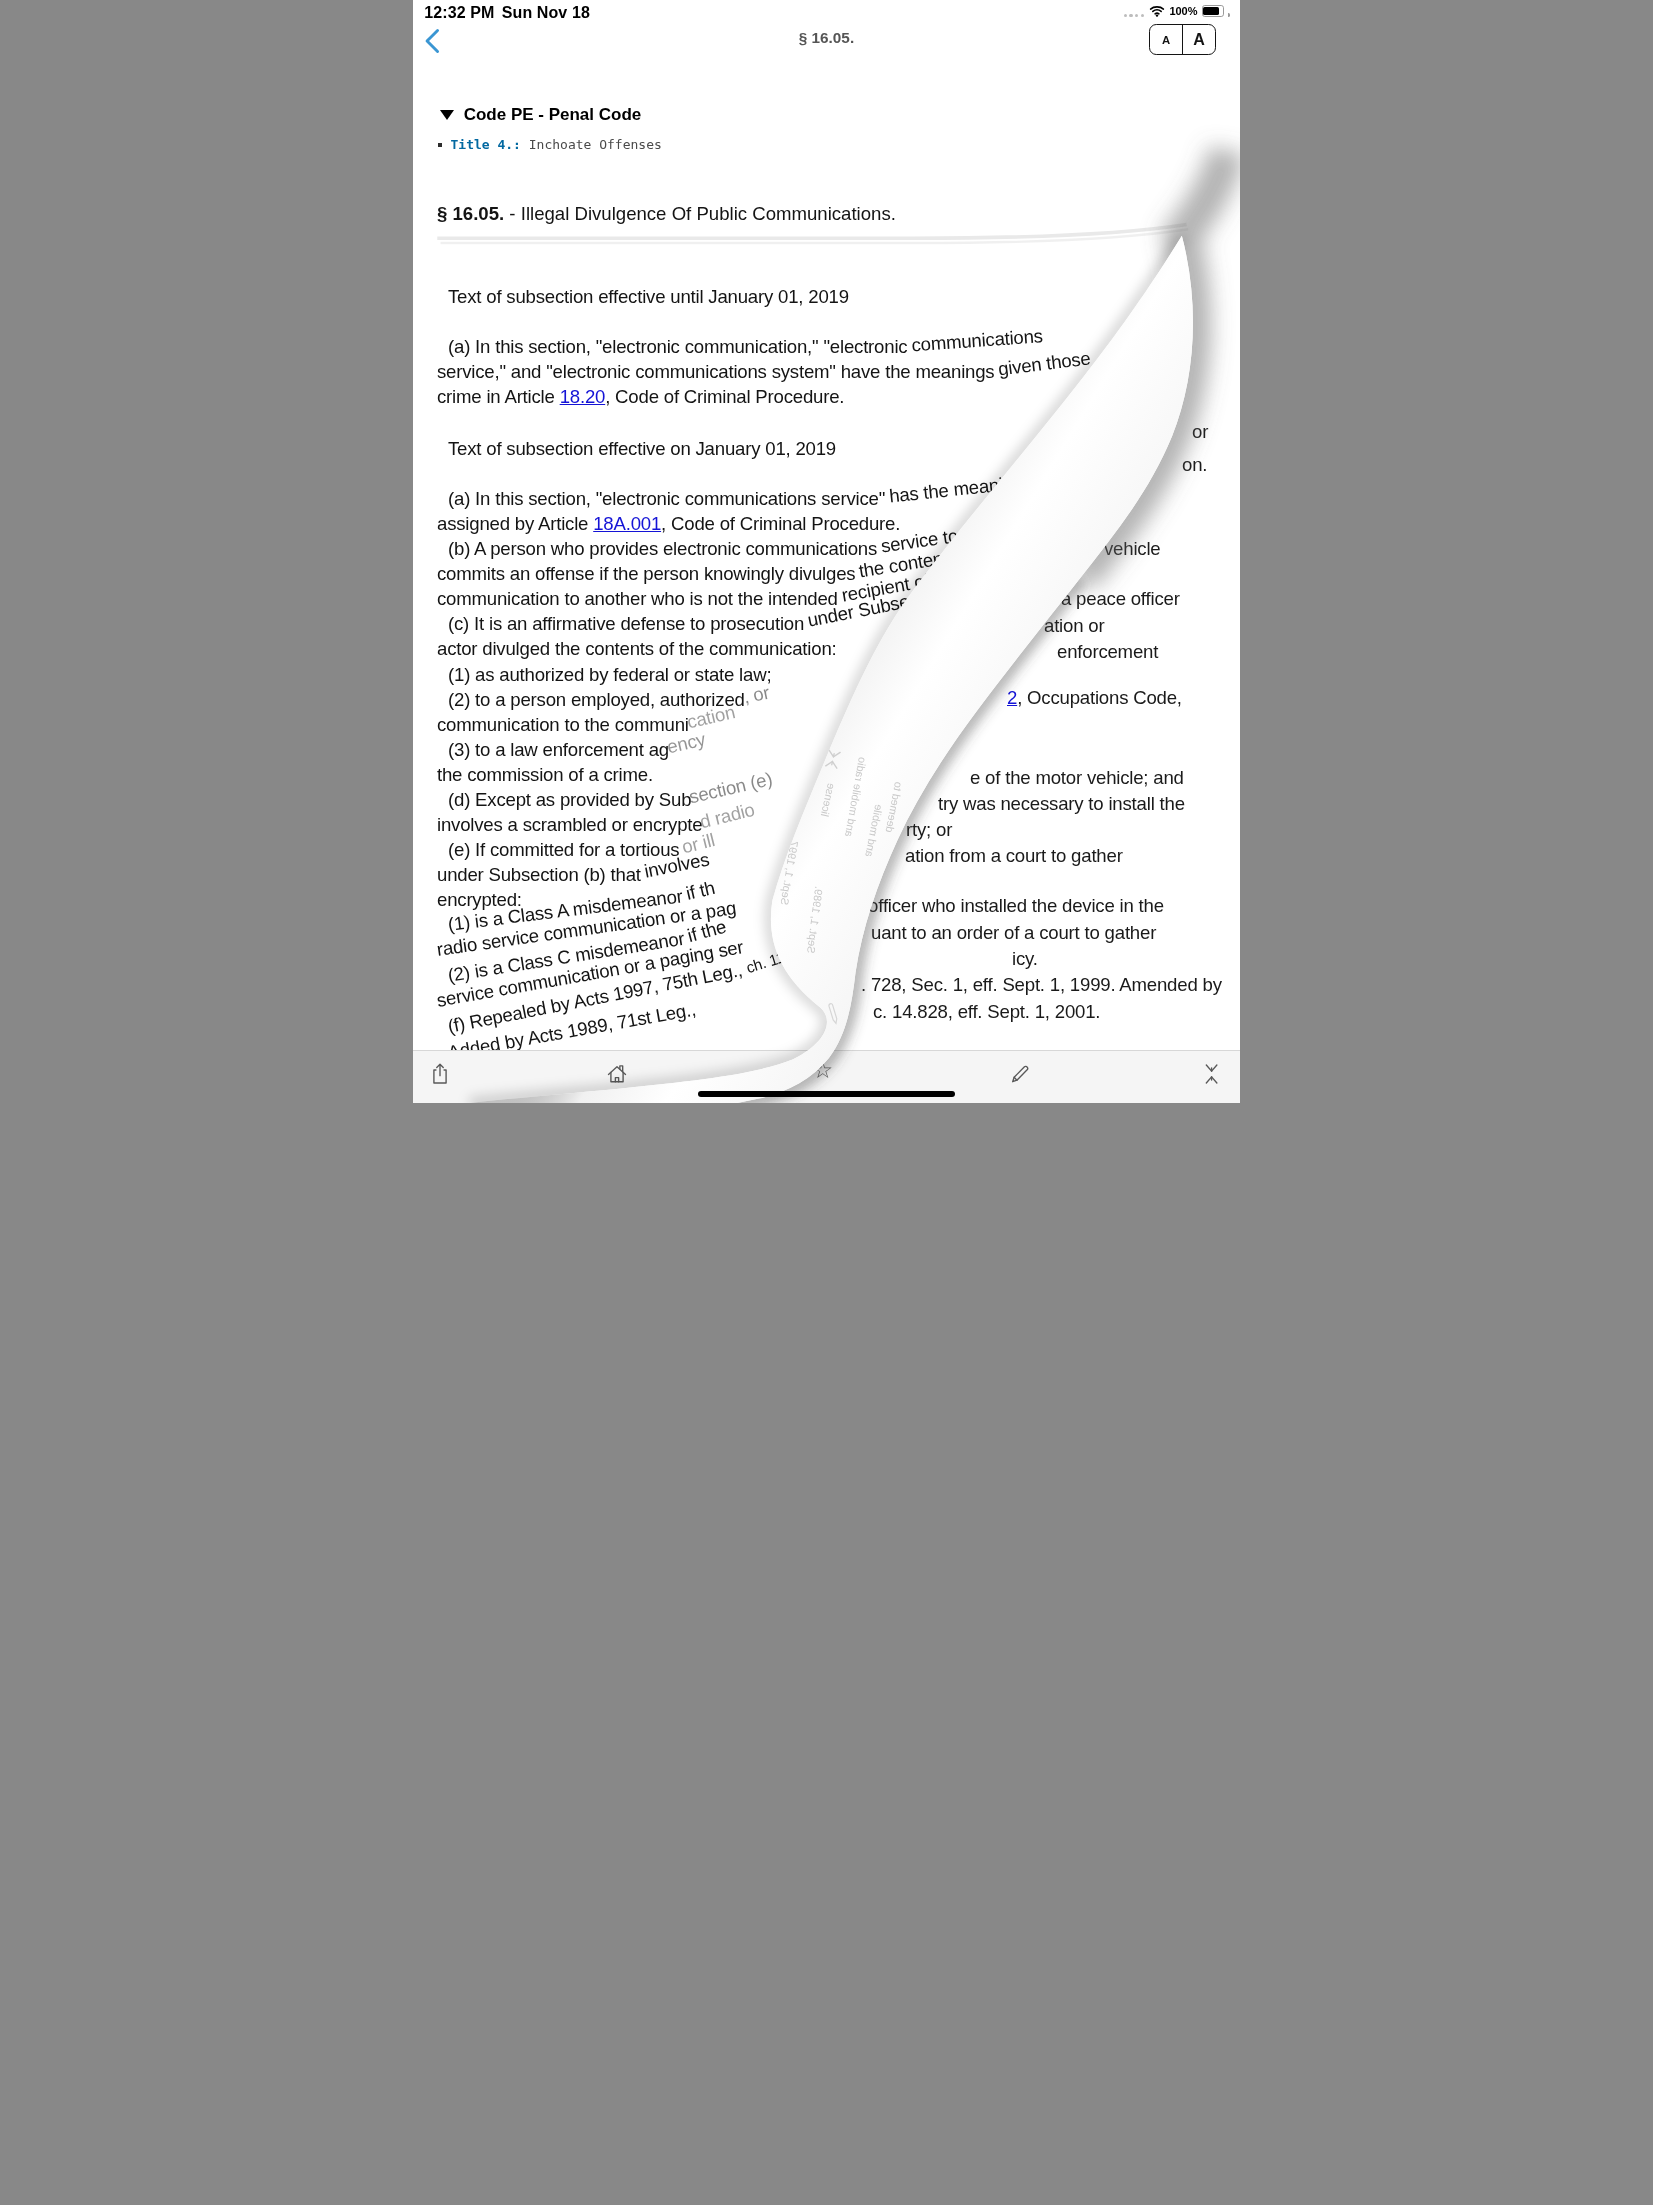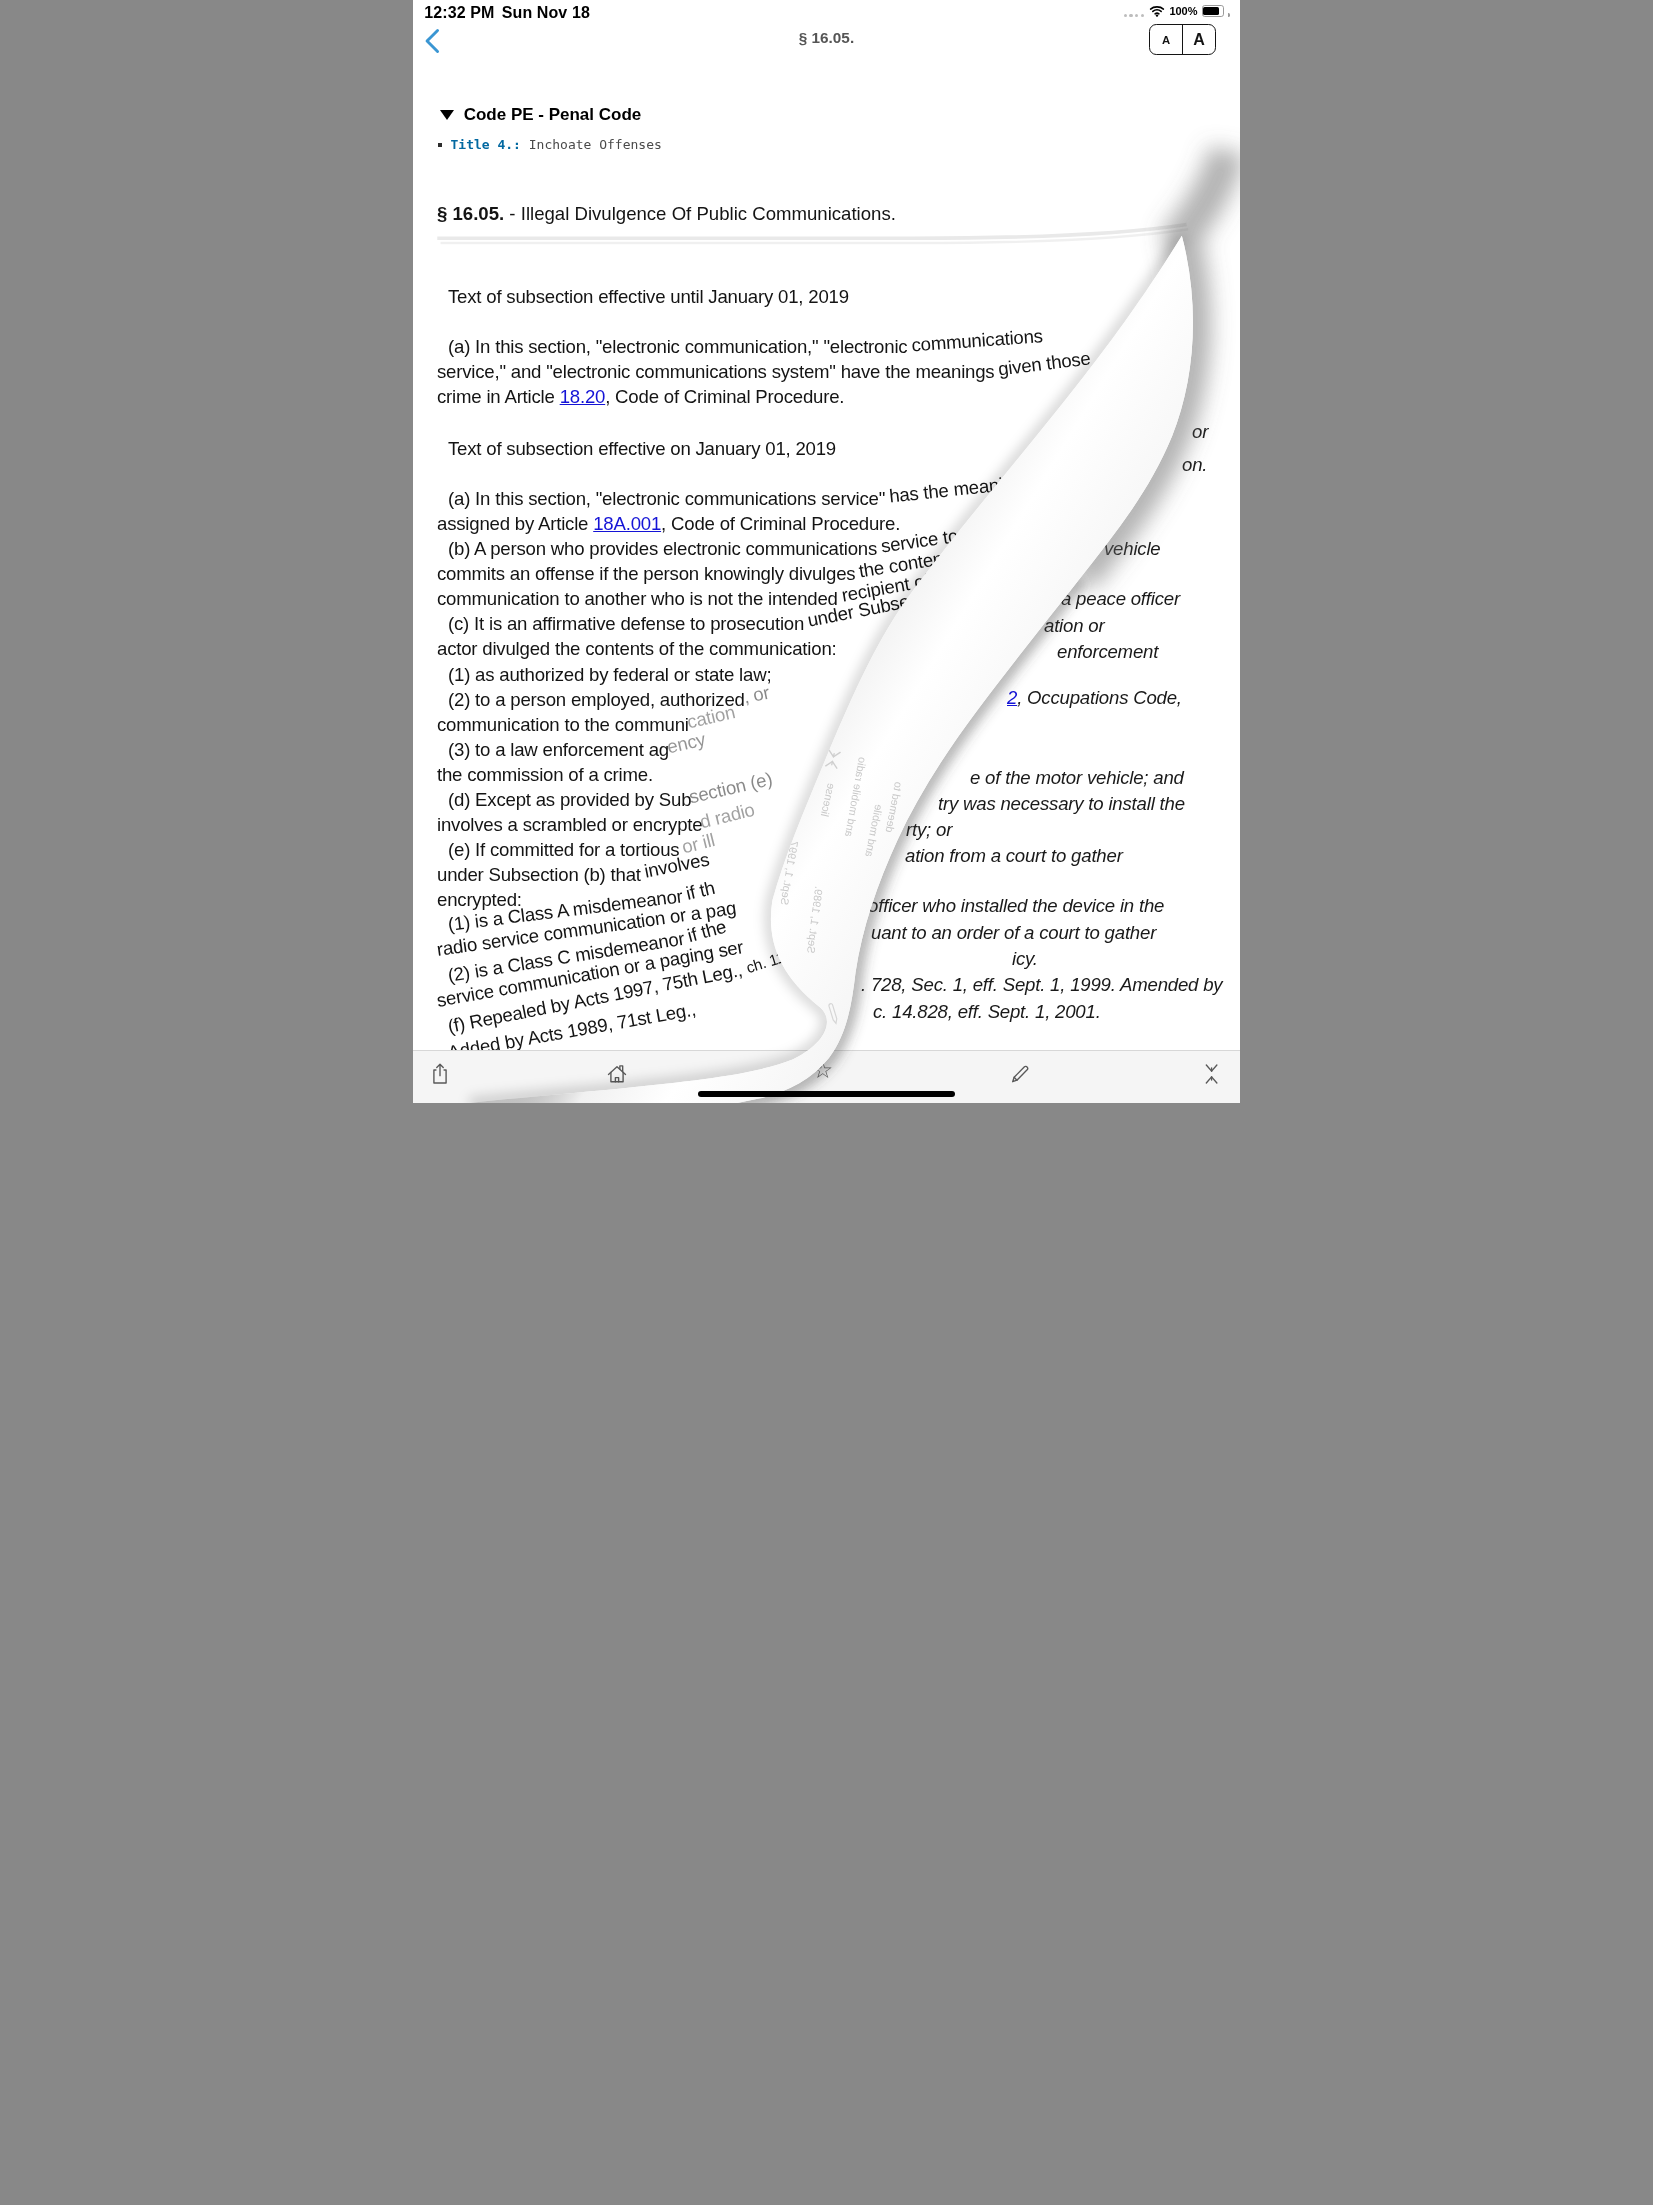--- a/index.html
+++ b/index.html
@@ -32,21 +32,21 @@
   .tri{width:0;height:0;border-left:7.3px solid transparent;border-right:7.3px solid transparent;border-top:10.5px solid #000;}
   .hier-items{margin-top:11.3px;}
   .hier-item{position:relative;padding-left:10.5px;font-family:"DejaVu Sans Mono",monospace;font-size:13px;line-height:18.6px;color:#4a4a4a;max-width:517px;}
   .hier-item .sq{position:absolute;left:-1.6px;top:6.5px;width:4px;height:4px;background:#2d2d2d;}
   .hier-item b{color:#0369a1;}
   #sec-heading{position:absolute;left:24px;top:203px;font-size:18.6px;color:#141414;}
   #sec-heading b{font-weight:700;}
   .line{position:absolute;white-space:pre;font-size:18.6px;letter-spacing:-0.2px;color:#141414;transform-origin:left center;}
   .line .tail{display:inline-block;transform-origin:left 80%;}
   a.slink{color:#1413d6;text-decoration:underline;cursor:pointer;}
-  #under{position:absolute;inset:0;z-index:1;font-style:italic;}
+  #under{position:absolute;inset:0;z-index:1;}
   #under .line{color:#1a1a1a;}
   #curl-svg{position:absolute;inset:0;z-index:6;pointer-events:none;}
   
   #toolbar{position:absolute;left:0;bottom:0;width:100%;height:52px;background:#f5f5f5;border-top:0.8px solid rgba(0,0,0,.12);z-index:3;}
   .tb-icon{position:absolute;top:8px;width:27.4px;height:29px;display:flex;align-items:center;justify-content:center;cursor:pointer;}
   .tb-icon svg{stroke:#595959;fill:none;stroke-width:1.7;stroke-linecap:round;stroke-linejoin:round;}
   #tb-star{font-size:23.4px;color:#595959;font-weight:400;line-height:24px;}
   #home-indicator{position:absolute;left:285px;bottom:6.5px;width:257px;height:5.7px;border-radius:3.2px;background:#000;z-index:20;}
 </style>
 </head>

